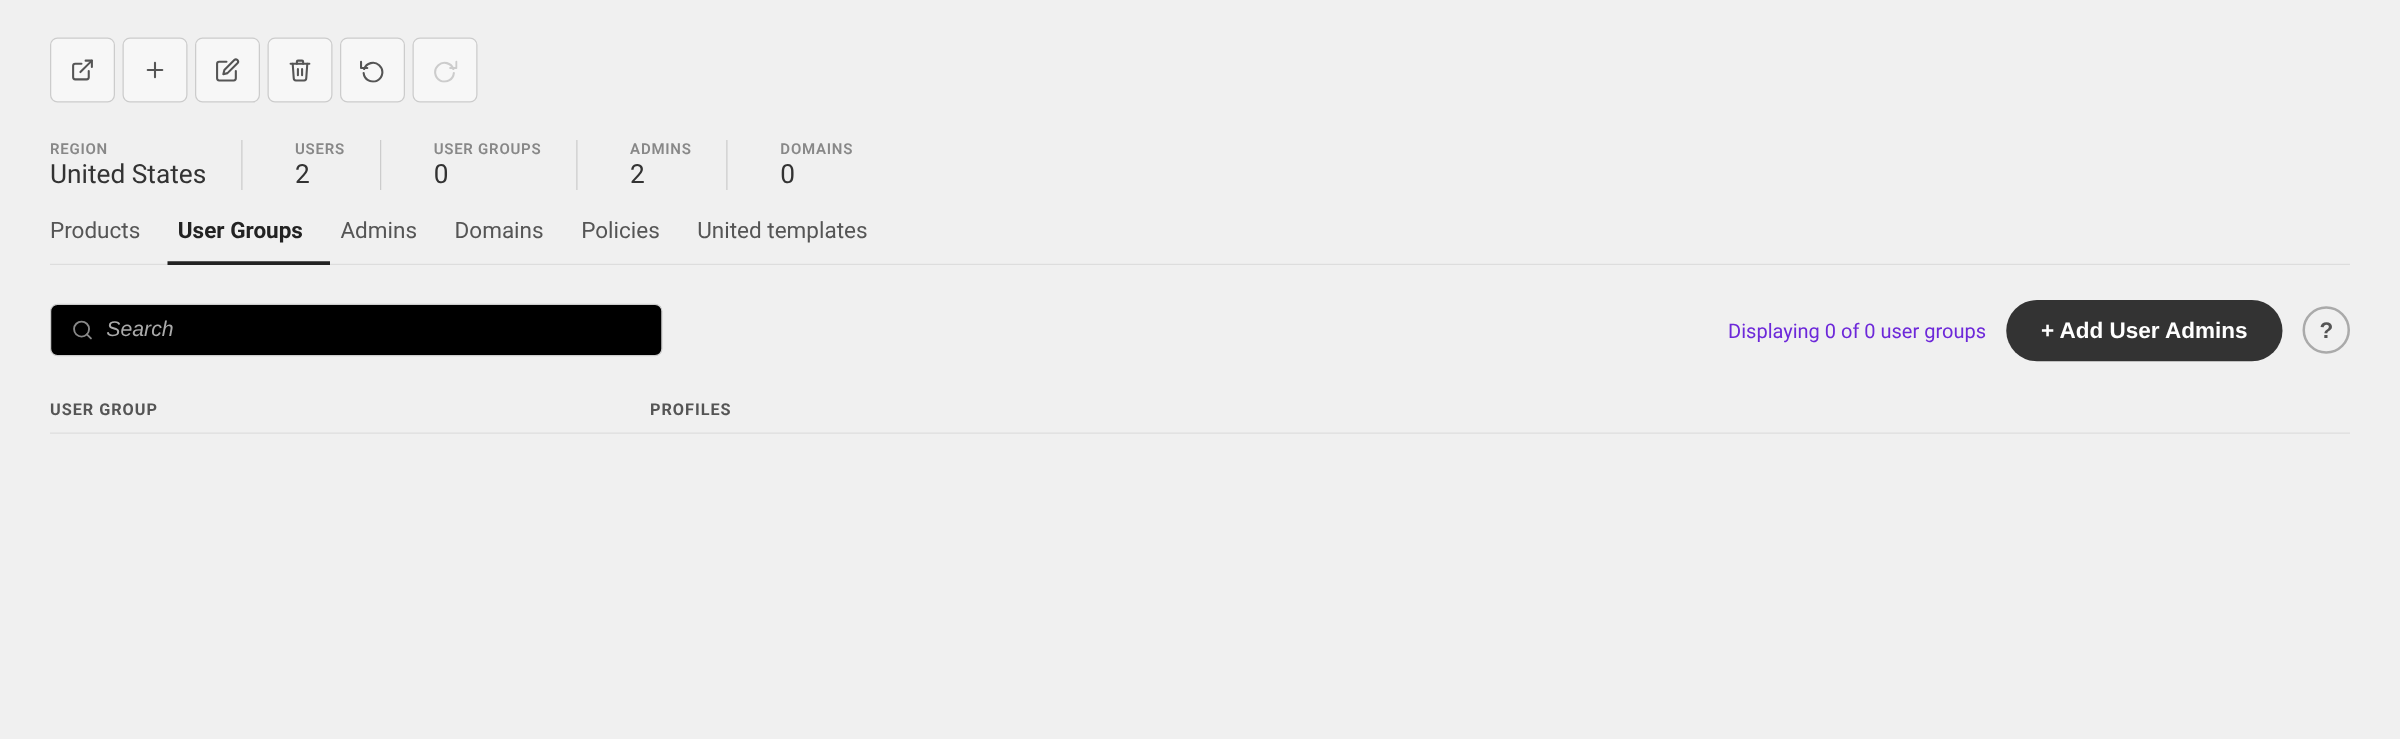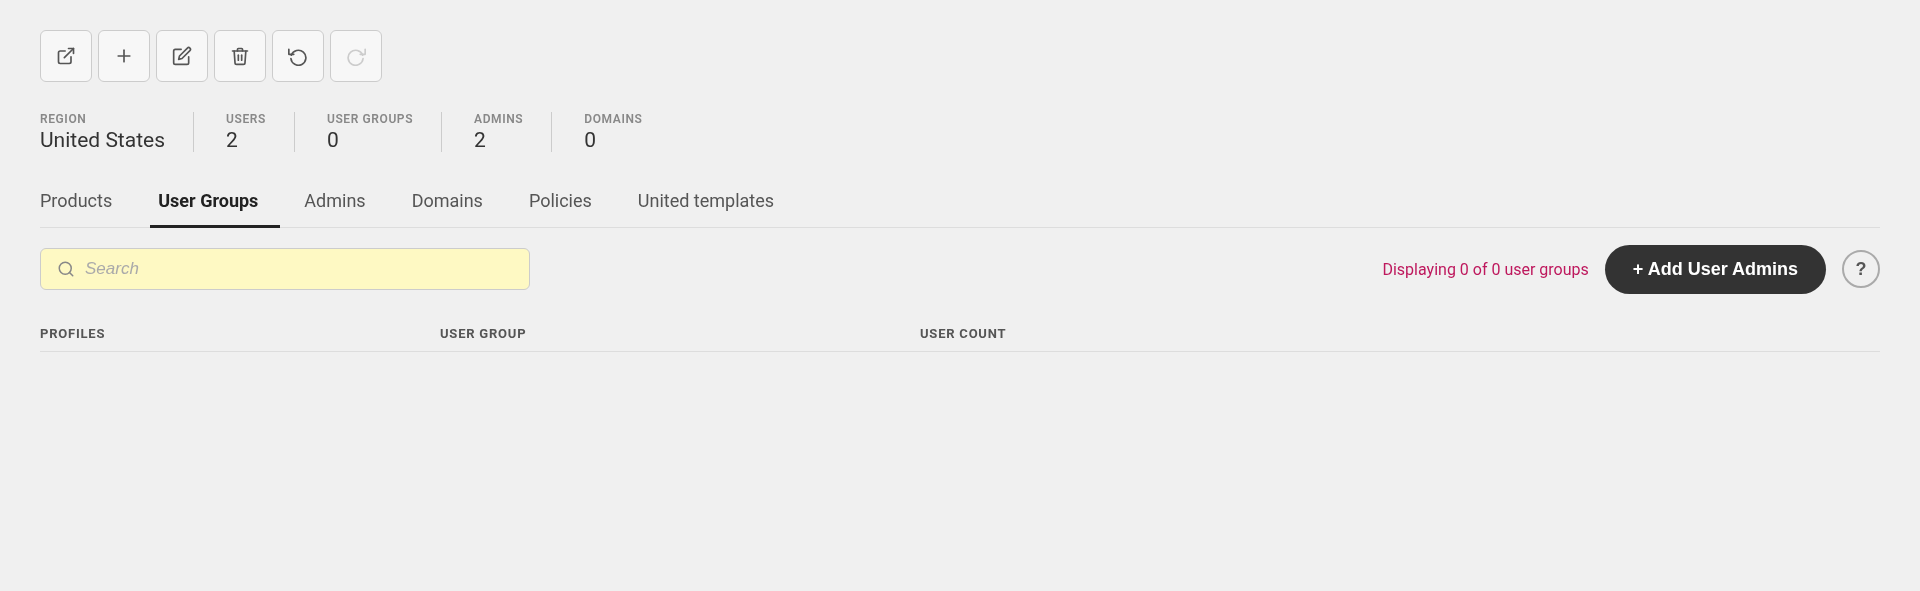--- a/index.html
+++ b/index.html
@@ -58,22 +58,22 @@
 
     .toolbar-btn.disabled {
       color: #ccc;
       cursor: default;
     }
 
     
     .stats-row {
       display: flex;
       align-items: center;
-      gap: 4px;
-      margin-bottom: 28px;
+      gap: 14px;
+      margin-bottom: 12px;
     }
 
     .stat-item {
       padding: 0 28px 0 0;
       margin-right: 28px;
       border-right: 1.5px solid #ccc;
     }
 
     .stat-item:last-child {
       border-right: none;
@@ -93,23 +93,23 @@
     }
 
     .stat-value {
       font-size: 21px;
       color: #333;
     }
 
     
     .tabs-row {
       display: flex;
-      gap: 16px;
+      gap: 0;
       border-bottom: 1.5px solid #ddd;
-      margin-bottom: 17px;
+      margin-bottom: 28px;
     }
 
     .tab {
       padding: 10px 22px 14px 8px;
       font-size: 18px;
       color: #555;
       cursor: pointer;
       border-bottom: 3px solid transparent;
       margin-bottom: -1.5px;
       white-space: nowrap;
@@ -129,21 +129,21 @@
     .action-row {
       display: flex;
       align-items: center;
       justify-content: space-between;
       margin-bottom: 32px;
     }
 
     .search-container {
       display: flex;
       align-items: center;
-      background: #fef9c3;
+      background: #000000;
       border: 1.5px solid #ccc;
       border-radius: 6px;
       padding: 10px 16px;
       width: 490px;
       gap: 10px;
     }
 
     .search-icon-wrap {
       color: #888;
       font-size: 18px;
@@ -167,21 +167,21 @@
     }
 
     .right-actions {
       display: flex;
       align-items: center;
       gap: 16px;
     }
 
     .display-count {
       font-size: 16px;
-      color: #be185d;
+      color: #6d28d9;
     }
 
     .add-btn {
       background: #333;
       color: #fff;
       border: none;
       border-radius: 30px;
       padding: 14px 28px;
       font-size: 18px;
       font-weight: 600;
@@ -347,18 +347,17 @@
     </div>
 
     <div class="right-actions">
       <span class="display-count">Displaying 0 of 0 user groups</span>
       <button class="add-btn">+ Add User Admins</button>
       <button class="help-btn">?</button>
     </div>
   </div>
 
   <div class="table-header-row">
+    <div class="th th-user-group">USER GROUP</div>
     <div class="th th-profiles">PROFILES</div>
-    <div class="th th-user-group">USER GROUP</div>
-    <div class="th th-user-count">USER COUNT</div>
   </div>
 
 </div>
 
 </body></html>

